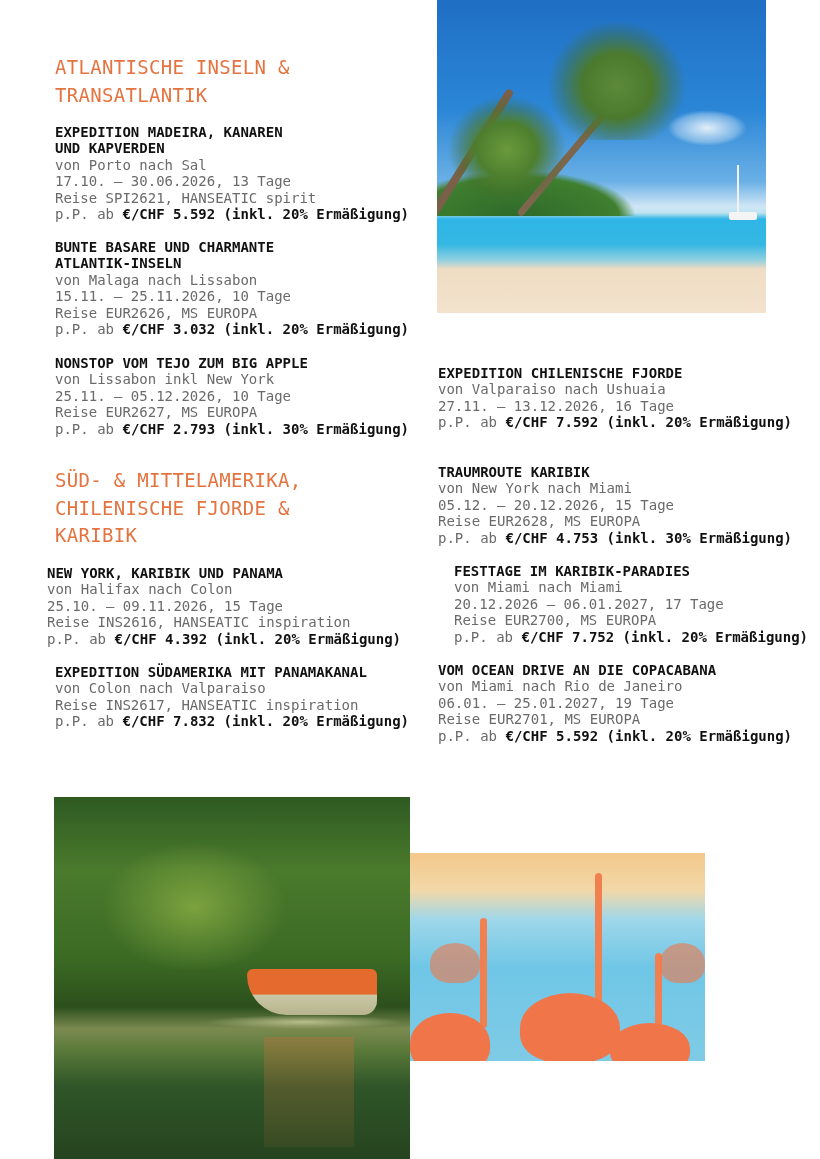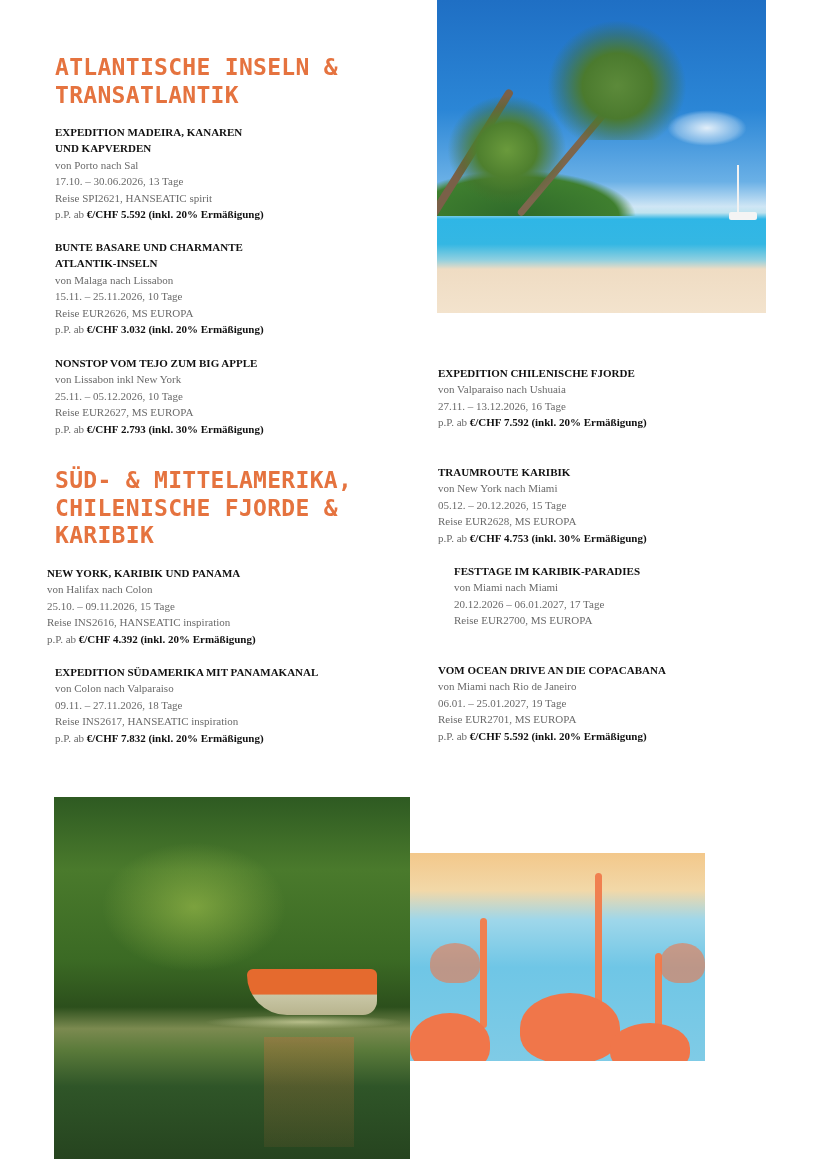--- a/index.html
+++ b/index.html
@@ -3,33 +3,32 @@
   <meta charset="utf-8">
   <style>
     * { box-sizing: border-box; margin: 0; padding: 0; }
     html, body { width: 820px; height: 1159px; background: #ffffff; overflow: hidden; }
     body { position: relative; font-family: "DejaVu Sans Mono", "Liberation Mono", monospace; color: #1a1a1a; }
 
     .heading {
       position: absolute;
       color: #e5733f;
       font-family: "DejaVu Sans Mono", "Liberation Mono", monospace;
-      font-weight: bold;
-      font-size: 23px;
+      font-weight: normal;
+      font-size: 19px;
       line-height: 27.5px;
       letter-spacing: 0.3px;
       white-space: pre-line;
     }
 
     .trip {
       position: absolute;
-      font-size: 11px;
+      font-size: 14px;
       line-height: 16.4px;
       white-space: nowrap;
-      font-family: Liberation Serif, serif;
     }
     .trip .title {
       font-weight: bold;
       color: #111;
       white-space: pre-line;
     }
     .trip .line { color: #6a6a6a; }
     .trip .price-line { color: #6a6a6a; }
     .trip .price-line b { color: #111; font-weight: bold; }
 
@@ -109,21 +108,20 @@
   <div class="title">NEW YORK, KARIBIK UND PANAMA</div>
   <div class="line">von Halifax nach Colon</div>
   <div class="line">25.10. – 09.11.2026, 15 Tage</div>
   <div class="line">Reise INS2616, HANSEATIC inspiration</div>
   <div class="price-line"><span>p.P. ab</span> <b>€/CHF 4.392 (inkl. 20% Ermäßigung)</b></div>
 </div>
 
 <div class="trip" style="left:55px; top:664px;">
   <div class="title">EXPEDITION SÜDAMERIKA MIT PANAMAKANAL</div>
   <div class="line">von Colon nach Valparaiso</div>
-  <div class="line">09.11. – 27.11.2026, 18 Tage</div>
   <div class="line">Reise INS2617, HANSEATIC inspiration</div>
   <div class="price-line"><span>p.P. ab</span> <b>€/CHF 7.832 (inkl. 20% Ermäßigung)</b></div>
 </div>
 
 <div class="trip" style="left:438px; top:365px;">
   <div class="title">EXPEDITION CHILENISCHE FJORDE</div>
   <div class="line">von Valparaiso nach Ushuaia</div>
   <div class="line">27.11. – 13.12.2026, 16 Tage</div>
   <div class="price-line"><span>p.P. ab</span> <b>€/CHF 7.592 (inkl. 20% Ermäßigung)</b></div>
 </div>
@@ -134,20 +132,21 @@
   <div class="line">05.12. – 20.12.2026, 15 Tage</div>
   <div class="line">Reise EUR2628, MS EUROPA</div>
   <div class="price-line"><span>p.P. ab</span> <b>€/CHF 4.753 (inkl. 30% Ermäßigung)</b></div>
 </div>
 
 <div class="trip" style="left:438px; top:563px;margin-left:16px;">
   <div class="title">FESTTAGE IM KARIBIK-PARADIES</div>
   <div class="line">von Miami nach Miami</div>
   <div class="line">20.12.2026 – 06.01.2027, 17 Tage</div>
   <div class="line">Reise EUR2700, MS EUROPA</div>
+  <div class="price-line"><span>p.P. ab</span> <b>€/CHF 7.752 (inkl. 20% Ermäßigung)</b></div>
 </div>
 
 <div class="trip" style="left:438px; top:662px;">
   <div class="title">VOM OCEAN DRIVE AN DIE COPACABANA</div>
   <div class="line">von Miami nach Rio de Janeiro</div>
   <div class="line">06.01. – 25.01.2027, 19 Tage</div>
   <div class="line">Reise EUR2701, MS EUROPA</div>
   <div class="price-line"><span>p.P. ab</span> <b>€/CHF 5.592 (inkl. 20% Ermäßigung)</b></div>
 </div>
 

